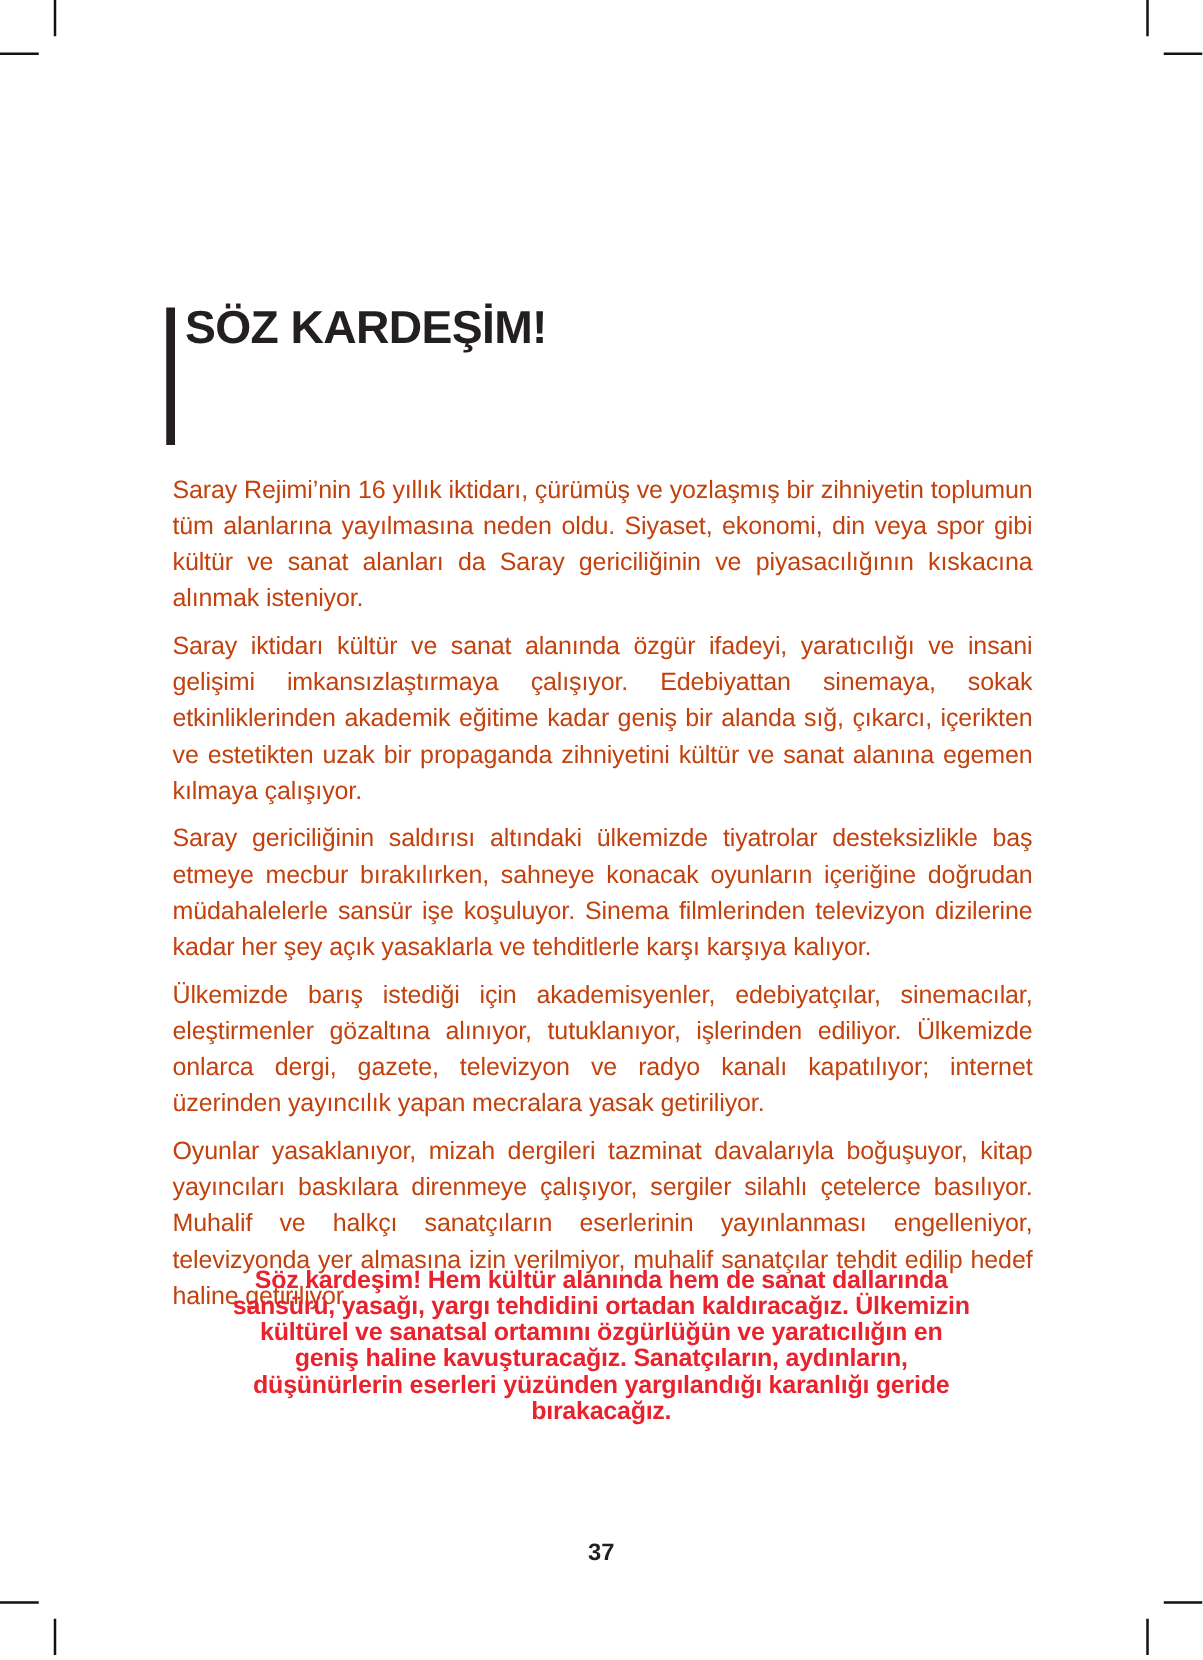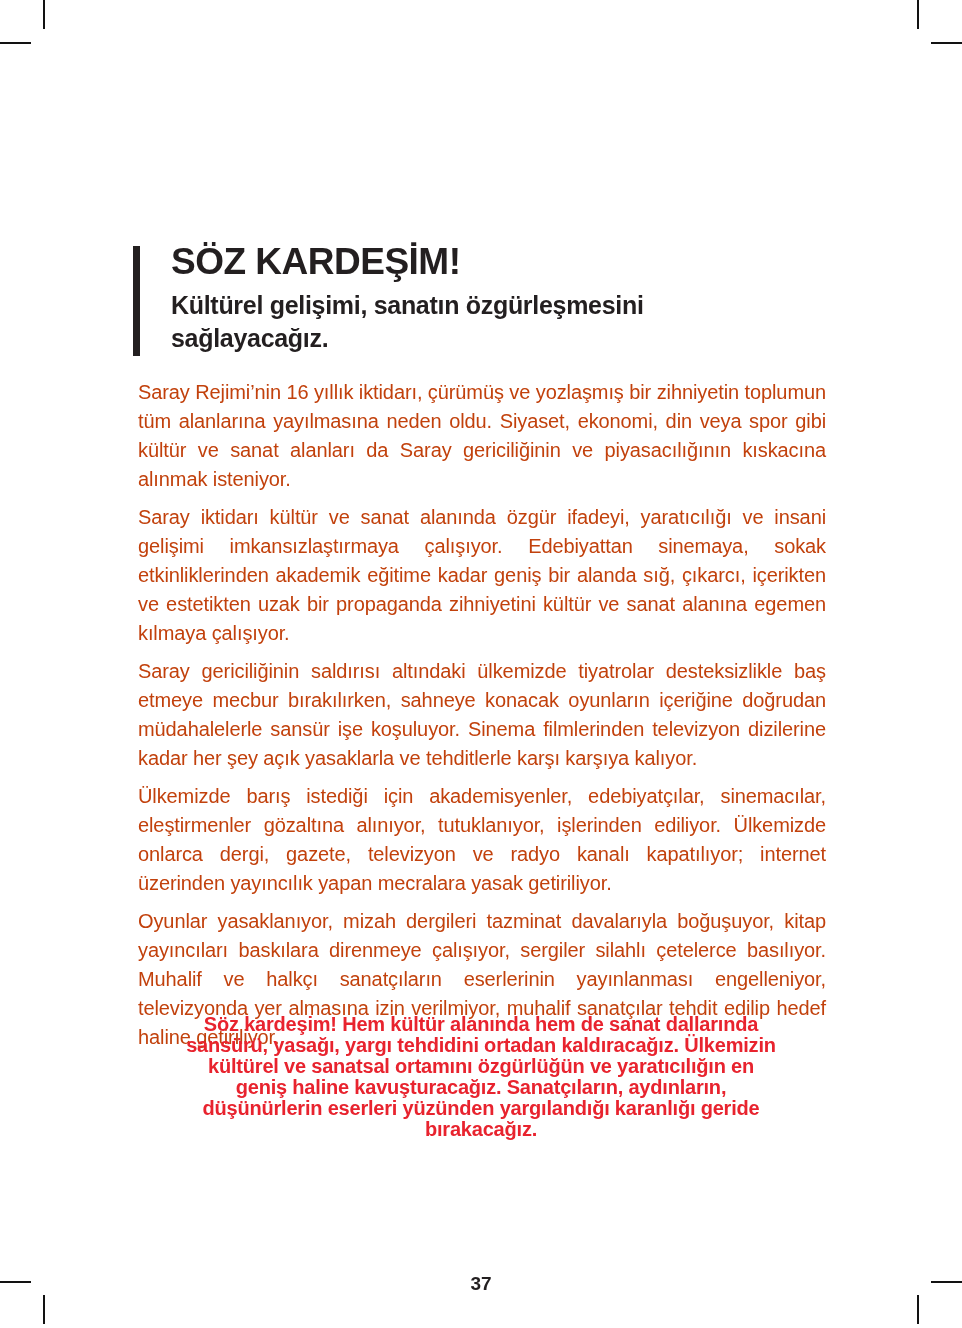--- a/index.html
+++ b/index.html
@@ -33,21 +33,21 @@
     width: 700px;
   }
   .accent-bar {
     position: absolute;
     left: 0;
     top: 4px;
     width: 7px;
     height: 110px;
     background: #231f20;
   }
-  .title-text { margin-left: 38px; }
+  .title-text { margin-left: 15px; }
   h1.page-title {
     font-size: 37px;
     font-weight: bold;
     letter-spacing: -0.5px;
     color: #231f20;
     line-height: 1.1;
   }
   .page-subtitle {
     margin-top: 6px;
     font-size: 25px;
@@ -91,40 +91,38 @@
   
   .page-number {
     position: absolute;
     left: 0;
     top: 1232px;
     width: 962px;
     text-align: center;
     font-size: 19px;
     font-weight: bold;
     color: #231f20;
-    margin-top: 41px;
   }
 </style>
 </head>
 <body>
 
 <div class="crop v tl-v"></div>
 <div class="crop h tl-h"></div>
 <div class="crop v tr-v"></div>
 <div class="crop h tr-h"></div>
 <div class="crop h bl-h"></div>
 <div class="crop v bl-v"></div>
 <div class="crop h br-h"></div>
 <div class="crop v br-v"></div>
 
 <header class="title-block">
   <div class="accent-bar"></div>
   <div class="title-text">
     <h1 class="page-title">SÖZ KARDEŞİM!</h1>
-    <div class="page-subtitle">Kültürel gelişimi, sanatın özgürleşmesini sağlayacağız.</div>
   </div>
 </header>
 
 <main class="body-copy">
   <p>Saray Rejimi’nin 16 yıllık iktidarı, çürümüş ve yozlaşmış bir zihniyetin toplumun tüm alanlarına yayılmasına neden oldu. Siyaset, ekonomi, din veya spor gibi kültür ve sanat alanları da Saray gericiliğinin ve piyasacılığının kıskacına alınmak isteniyor.</p>
   <p>Saray iktidarı kültür ve sanat alanında özgür ifadeyi, yaratıcılığı ve insani gelişimi imkansızlaştırmaya çalışıyor. Edebiyattan sinemaya, sokak etkinliklerinden akademik eğitime kadar geniş bir alanda sığ, çıkarcı, içerikten ve estetikten uzak bir propaganda zihniyetini kültür ve sanat alanına egemen kılmaya çalışıyor.</p>
   <p>Saray gericiliğinin saldırısı altındaki ülkemizde tiyatrolar desteksizlikle baş etmeye mecbur bırakılırken, sahneye konacak oyunların içeriğine doğrudan müdahalelerle sansür işe koşuluyor. Sinema filmlerinden televizyon dizilerine kadar her şey açık yasaklarla ve tehditlerle karşı karşıya kalıyor.</p>
   <p>Ülkemizde barış istediği için akademisyenler, edebiyatçılar, sinemacılar, eleştirmenler gözaltına alınıyor, tutuklanıyor, işlerinden ediliyor. Ülkemizde onlarca dergi, gazete, televizyon ve radyo kanalı kapatılıyor; internet üzerinden yayıncılık yapan mecralara yasak getiriliyor.</p>
   <p>Oyunlar yasaklanıyor, mizah dergileri tazminat davalarıyla boğuşuyor, kitap yayıncıları baskılara direnmeye çalışıyor, sergiler silahlı çetelerce basılıyor. Muhalif ve halkçı sanatçıların eserlerinin yayınlanması engelleniyor, televizyonda yer almasına izin verilmiyor, muhalif sanatçılar tehdit edilip hedef haline getiriliyor.</p>
 </main>

